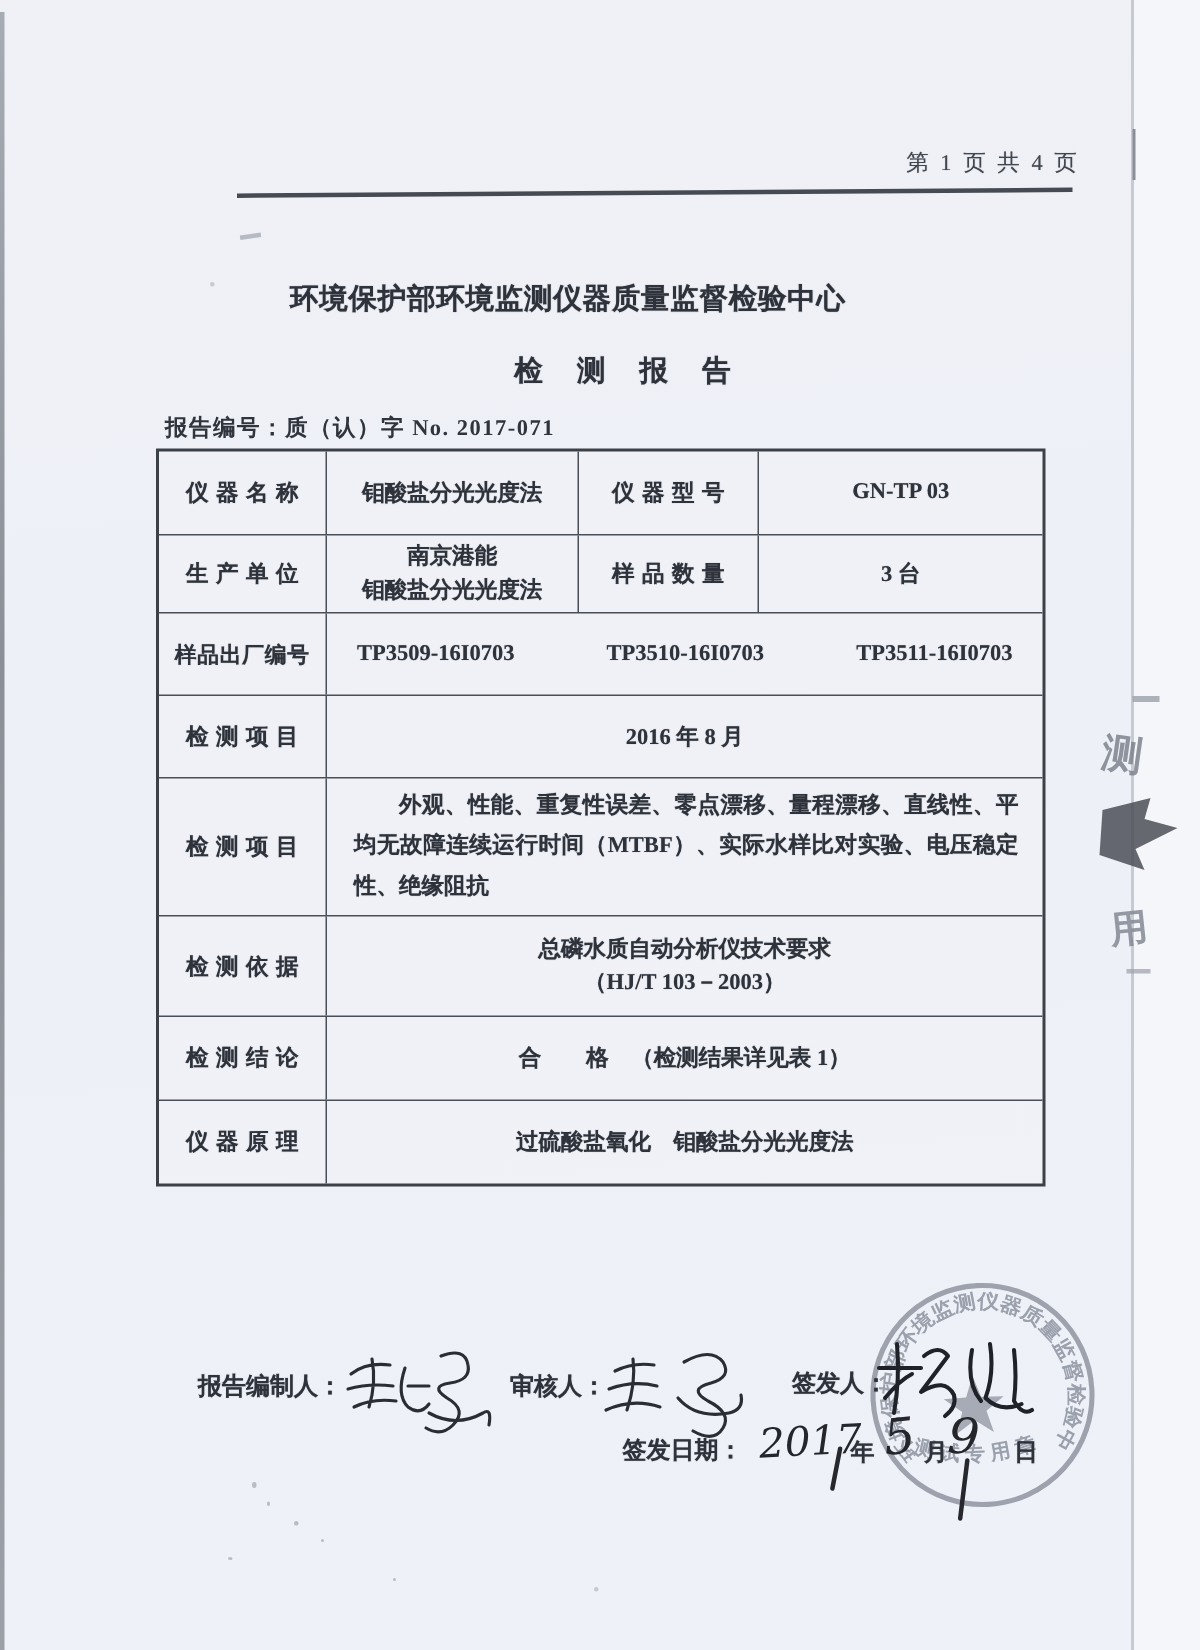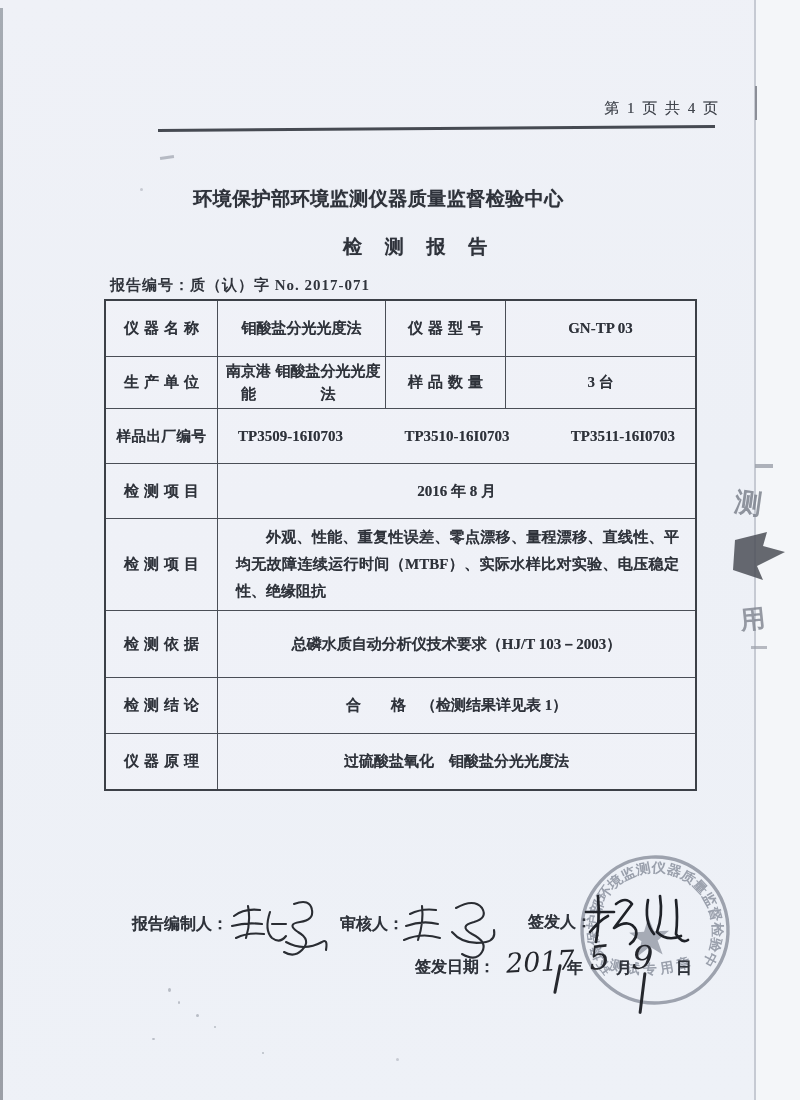--- a/index.html
+++ b/index.html
@@ -30,21 +30,21 @@
   .cell{display:flex;align-items:center;justify-content:center;text-align:center;font-size:15px;font-weight:600;color:#2e323a;text-shadow:0 0 .6px rgba(46,50,58,.5);padding:2px 4px;box-sizing:border-box;}
   .ca{flex:0 0 112px;border-right:1.5px solid #4a4e56;}
   .cb{flex:0 0 168px;border-right:1.5px solid #4a4e56;}
   .cc{flex:0 0 120px;border-right:1.5px solid #4a4e56;}
   .cd{flex:1;}
   .cwide{flex:1;}
   .lbl4{letter-spacing:5px;text-indent:5px;}
   .lbl6{letter-spacing:.5px;font-size:14.5px;}
   .h0{height:55px}.h1{height:55px}.h2{height:51px}.h3{height:54px}.h4{height:54px}
   .h5{height:91px}.h6{height:42px}.h7{height:66px}.h8{height:55px}.h9{height:55px}
-  .two-line{flex-direction:row;line-height:1.5;}
+  .two-line{flex-direction:column;line-height:1.5;}
   .serials{justify-content:space-between;padding:0 20px;}
   .items-text{display:block;text-align:justify;text-indent:2em;line-height:1.8;padding:5px 12px 5px 14px;align-self:center;}
   
   .sig-label{font-size:16px;font-weight:600;color:#2e323a;text-shadow:0 0 .6px rgba(46,50,58,.5);}
   .hw{font-style:italic;color:#24262c;font-family:"DejaVu Serif",serif;}
   .hw-tail{width:2.5px;background:#26282e;border-radius:2px;}
   .sig-svg{overflow:visible;}
   .sig-svg path{fill:none;stroke:#2a2d33;stroke-width:2.1;stroke-linecap:round;stroke-linejoin:round;}
   .sig-dark path{stroke:#1f2228;stroke-width:2.7;}
   

